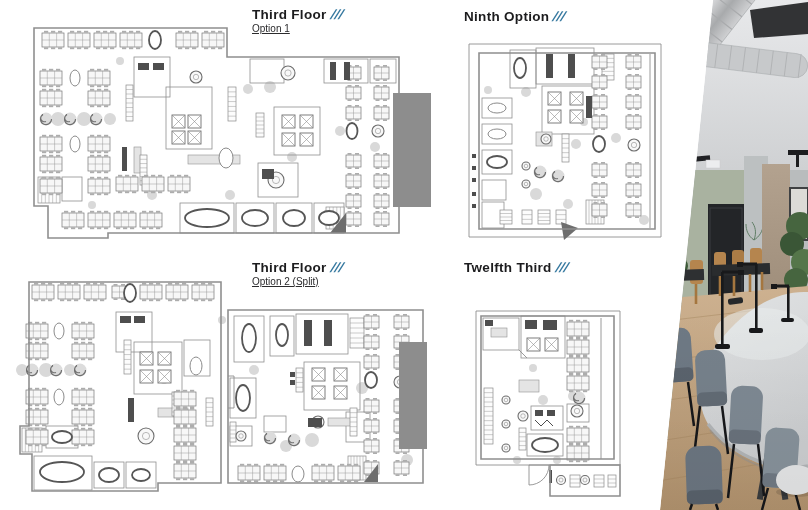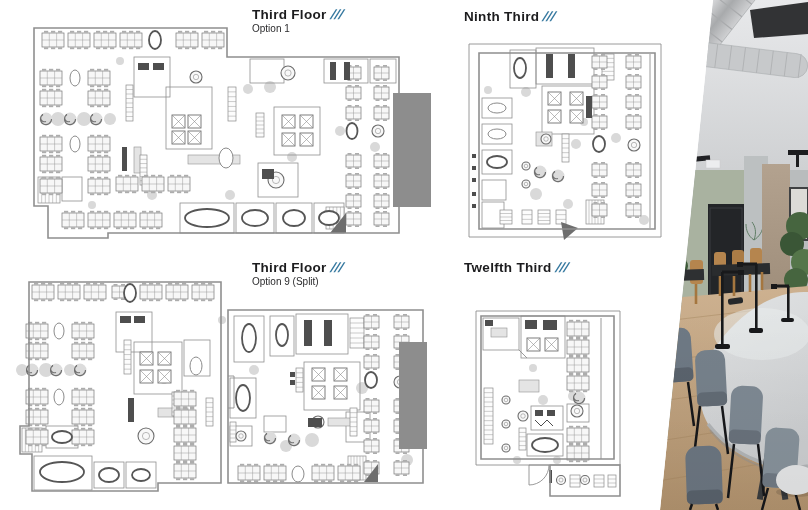--- a/index.html
+++ b/index.html
@@ -1,21 +1,21 @@
 <!DOCTYPE html>
 <html><head>
 <meta charset="utf-8">
 <style>
   html,body{margin:0;padding:0;background:#fff;}
   .page{position:relative;width:808px;height:510px;background:#ffffff;overflow:hidden;
         font-family:"Liberation Sans",sans-serif;}
   .plan-title{position:absolute;}
   .plan-title h2{margin:0;font-size:13.5px;font-weight:700;color:#1c1c1e;letter-spacing:.3px;line-height:15px;}
   .slashes{color:#35789f;font-style:italic;font-weight:700;display:inline-block;transform:skewX(-14deg);margin-left:4px;}
-  .subtitle{font-size:10px;color:#2b2b2d;margin-top:1px;line-height:12px;}
+  .subtitle{font-size:10px;color:#2b2b2d;margin-top:1px;line-height:12px;text-decoration:underline;}
   .plan{position:absolute;}
   .photo-wrap{position:absolute;left:650px;top:0;width:158px;height:510px;
               clip-path:polygon(63px 0,158px 0,158px 510px,10px 510px);}
 </style>
 </head>
 <body>
 
 <div class="page">
 
   <svg width="0" height="0" style="position:absolute">
@@ -47,25 +47,25 @@
         <path d="M5.5,0A5.5,5.5 0 1 1 -3,-4.5A3,3 0 1 0 0,2.5" fill="none" stroke="#6f6f6f" stroke-width="1.1"></path>
       </g>
     </defs>
   </svg>
 
   <div class="plan-title" style="left:252px;top:7px">
     <h2><span>Third Floor</span><span class="slashes">///</span></h2>
     <div class="subtitle">Option 1</div>
   </div>
   <div class="plan-title" style="left:464px;top:9px">
-    <h2><span>Ninth Third</span><span class="slashes">///</span></h2>
+    <h2><span>Ninth Option</span><span class="slashes">///</span></h2>
   </div>
   <div class="plan-title" style="left:252px;top:260px">
     <h2><span>Third Floor</span><span class="slashes">///</span></h2>
-    <div class="subtitle">Option 9 (Split)</div>
+    <div class="subtitle">Option 2 (Split)</div>
   </div>
   <div class="plan-title" style="left:464px;top:260px">
     <h2><span>Twelfth Third</span><span class="slashes">///</span></h2>
   </div>
 
   <svg id="plan1" class="plan" style="left:30px;top:27px" width="403" height="213" viewBox="0 0 403 213">
       <circle cx="28" cy="92" r="7" fill="#d9d9d9"></circle>
       <circle cx="54" cy="92" r="7" fill="#d9d9d9"></circle>
       <circle cx="80" cy="92" r="6" fill="#d9d9d9"></circle>
       <circle cx="240" cy="60" r="6" fill="#d9d9d9"></circle>

